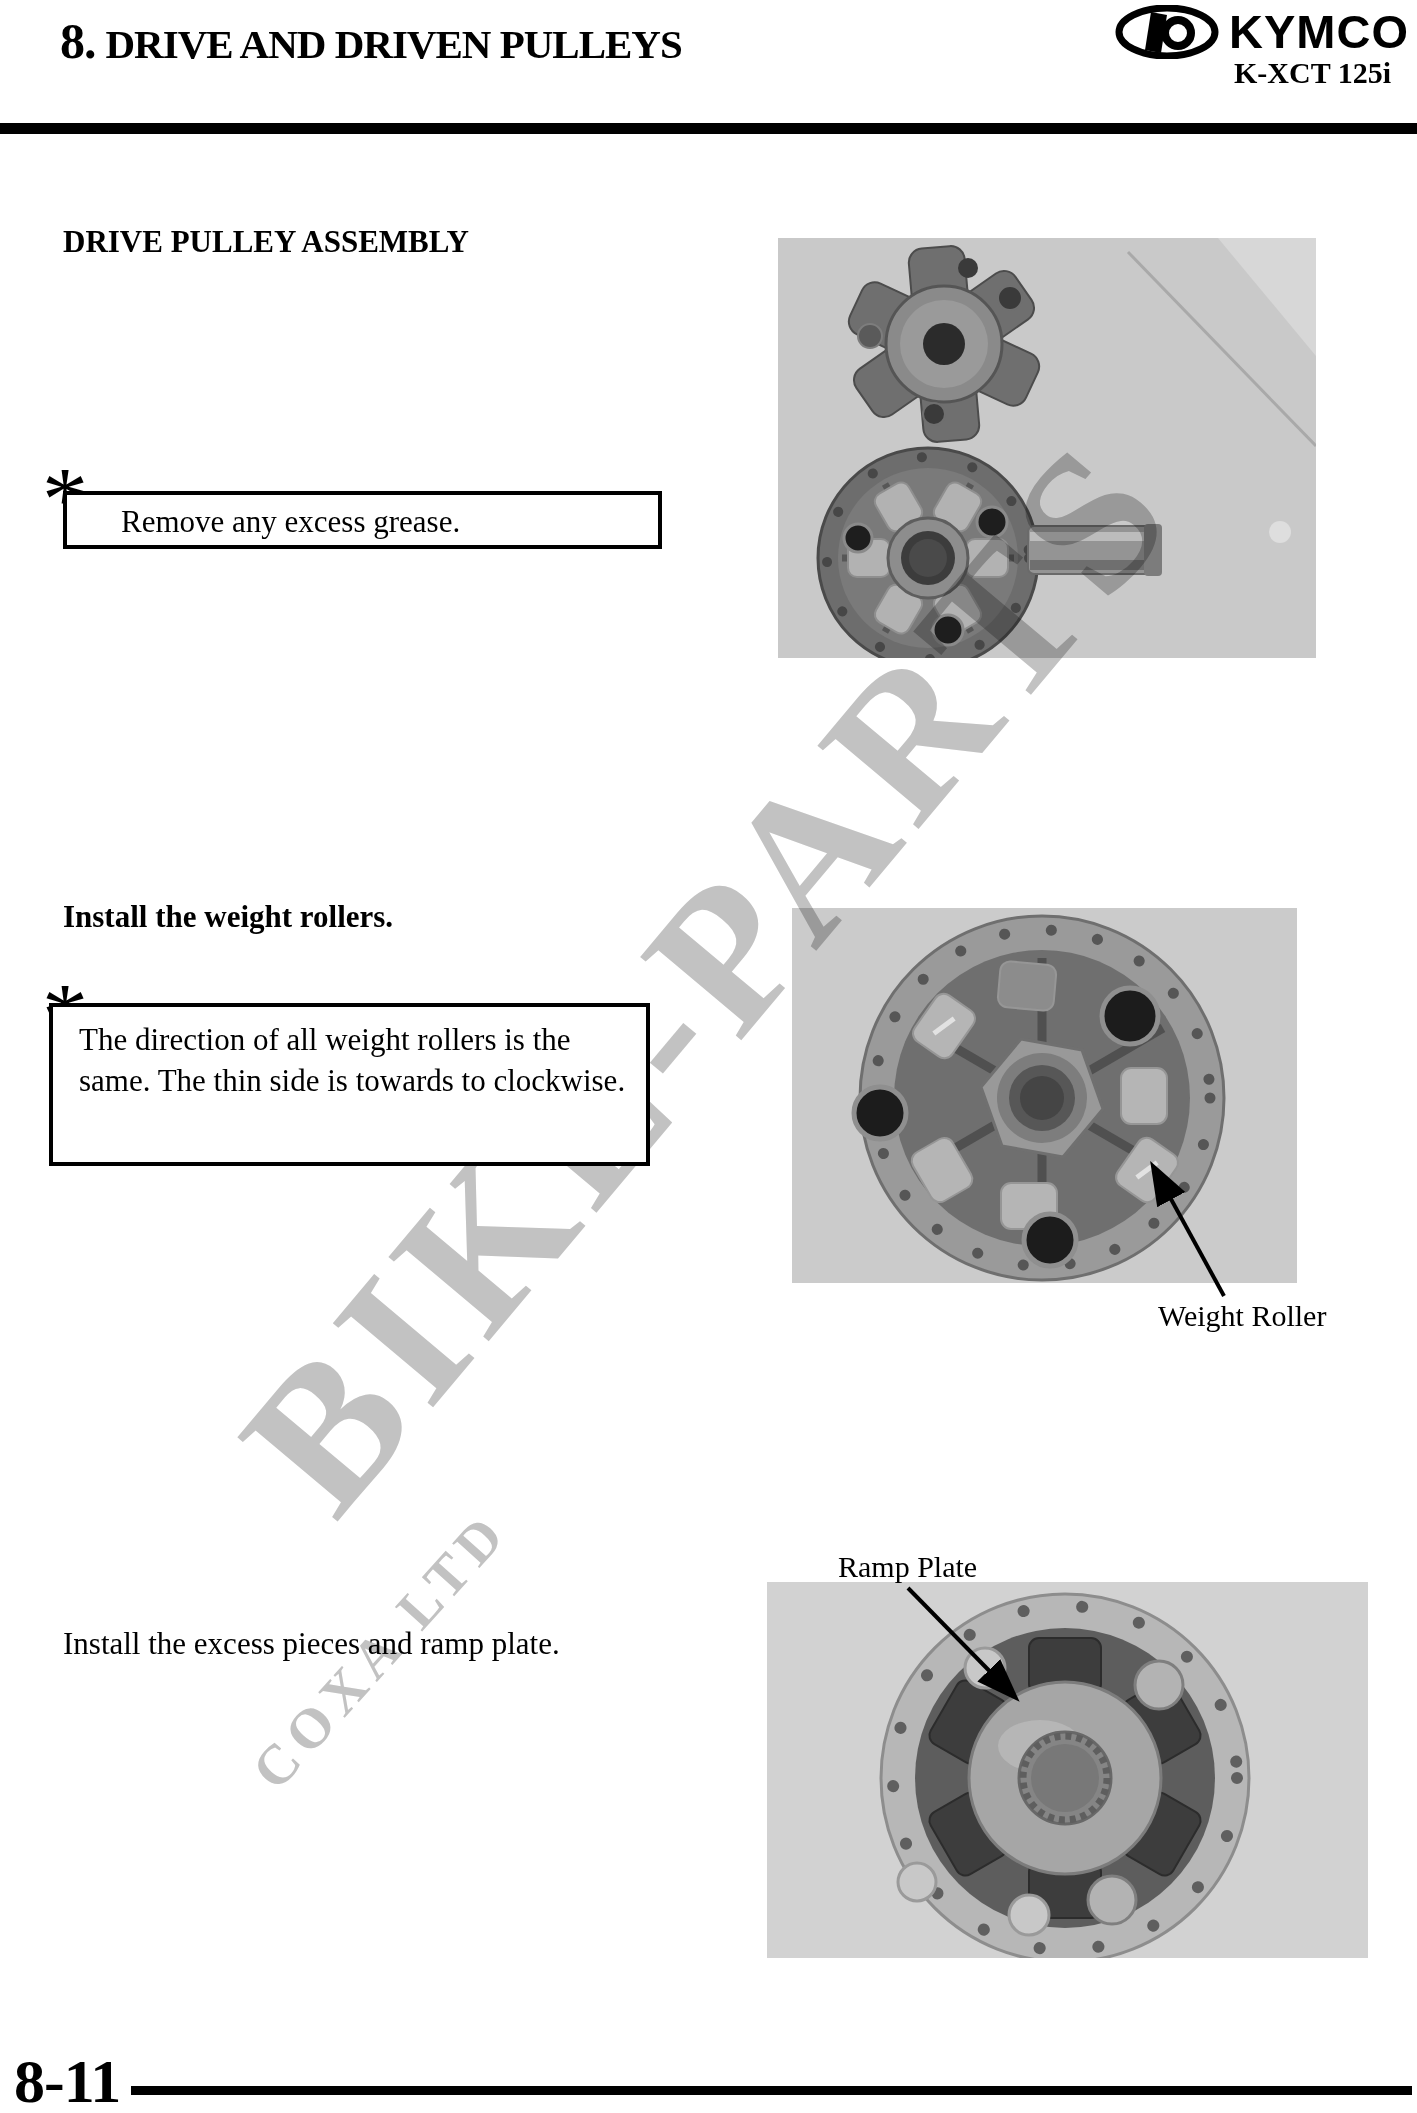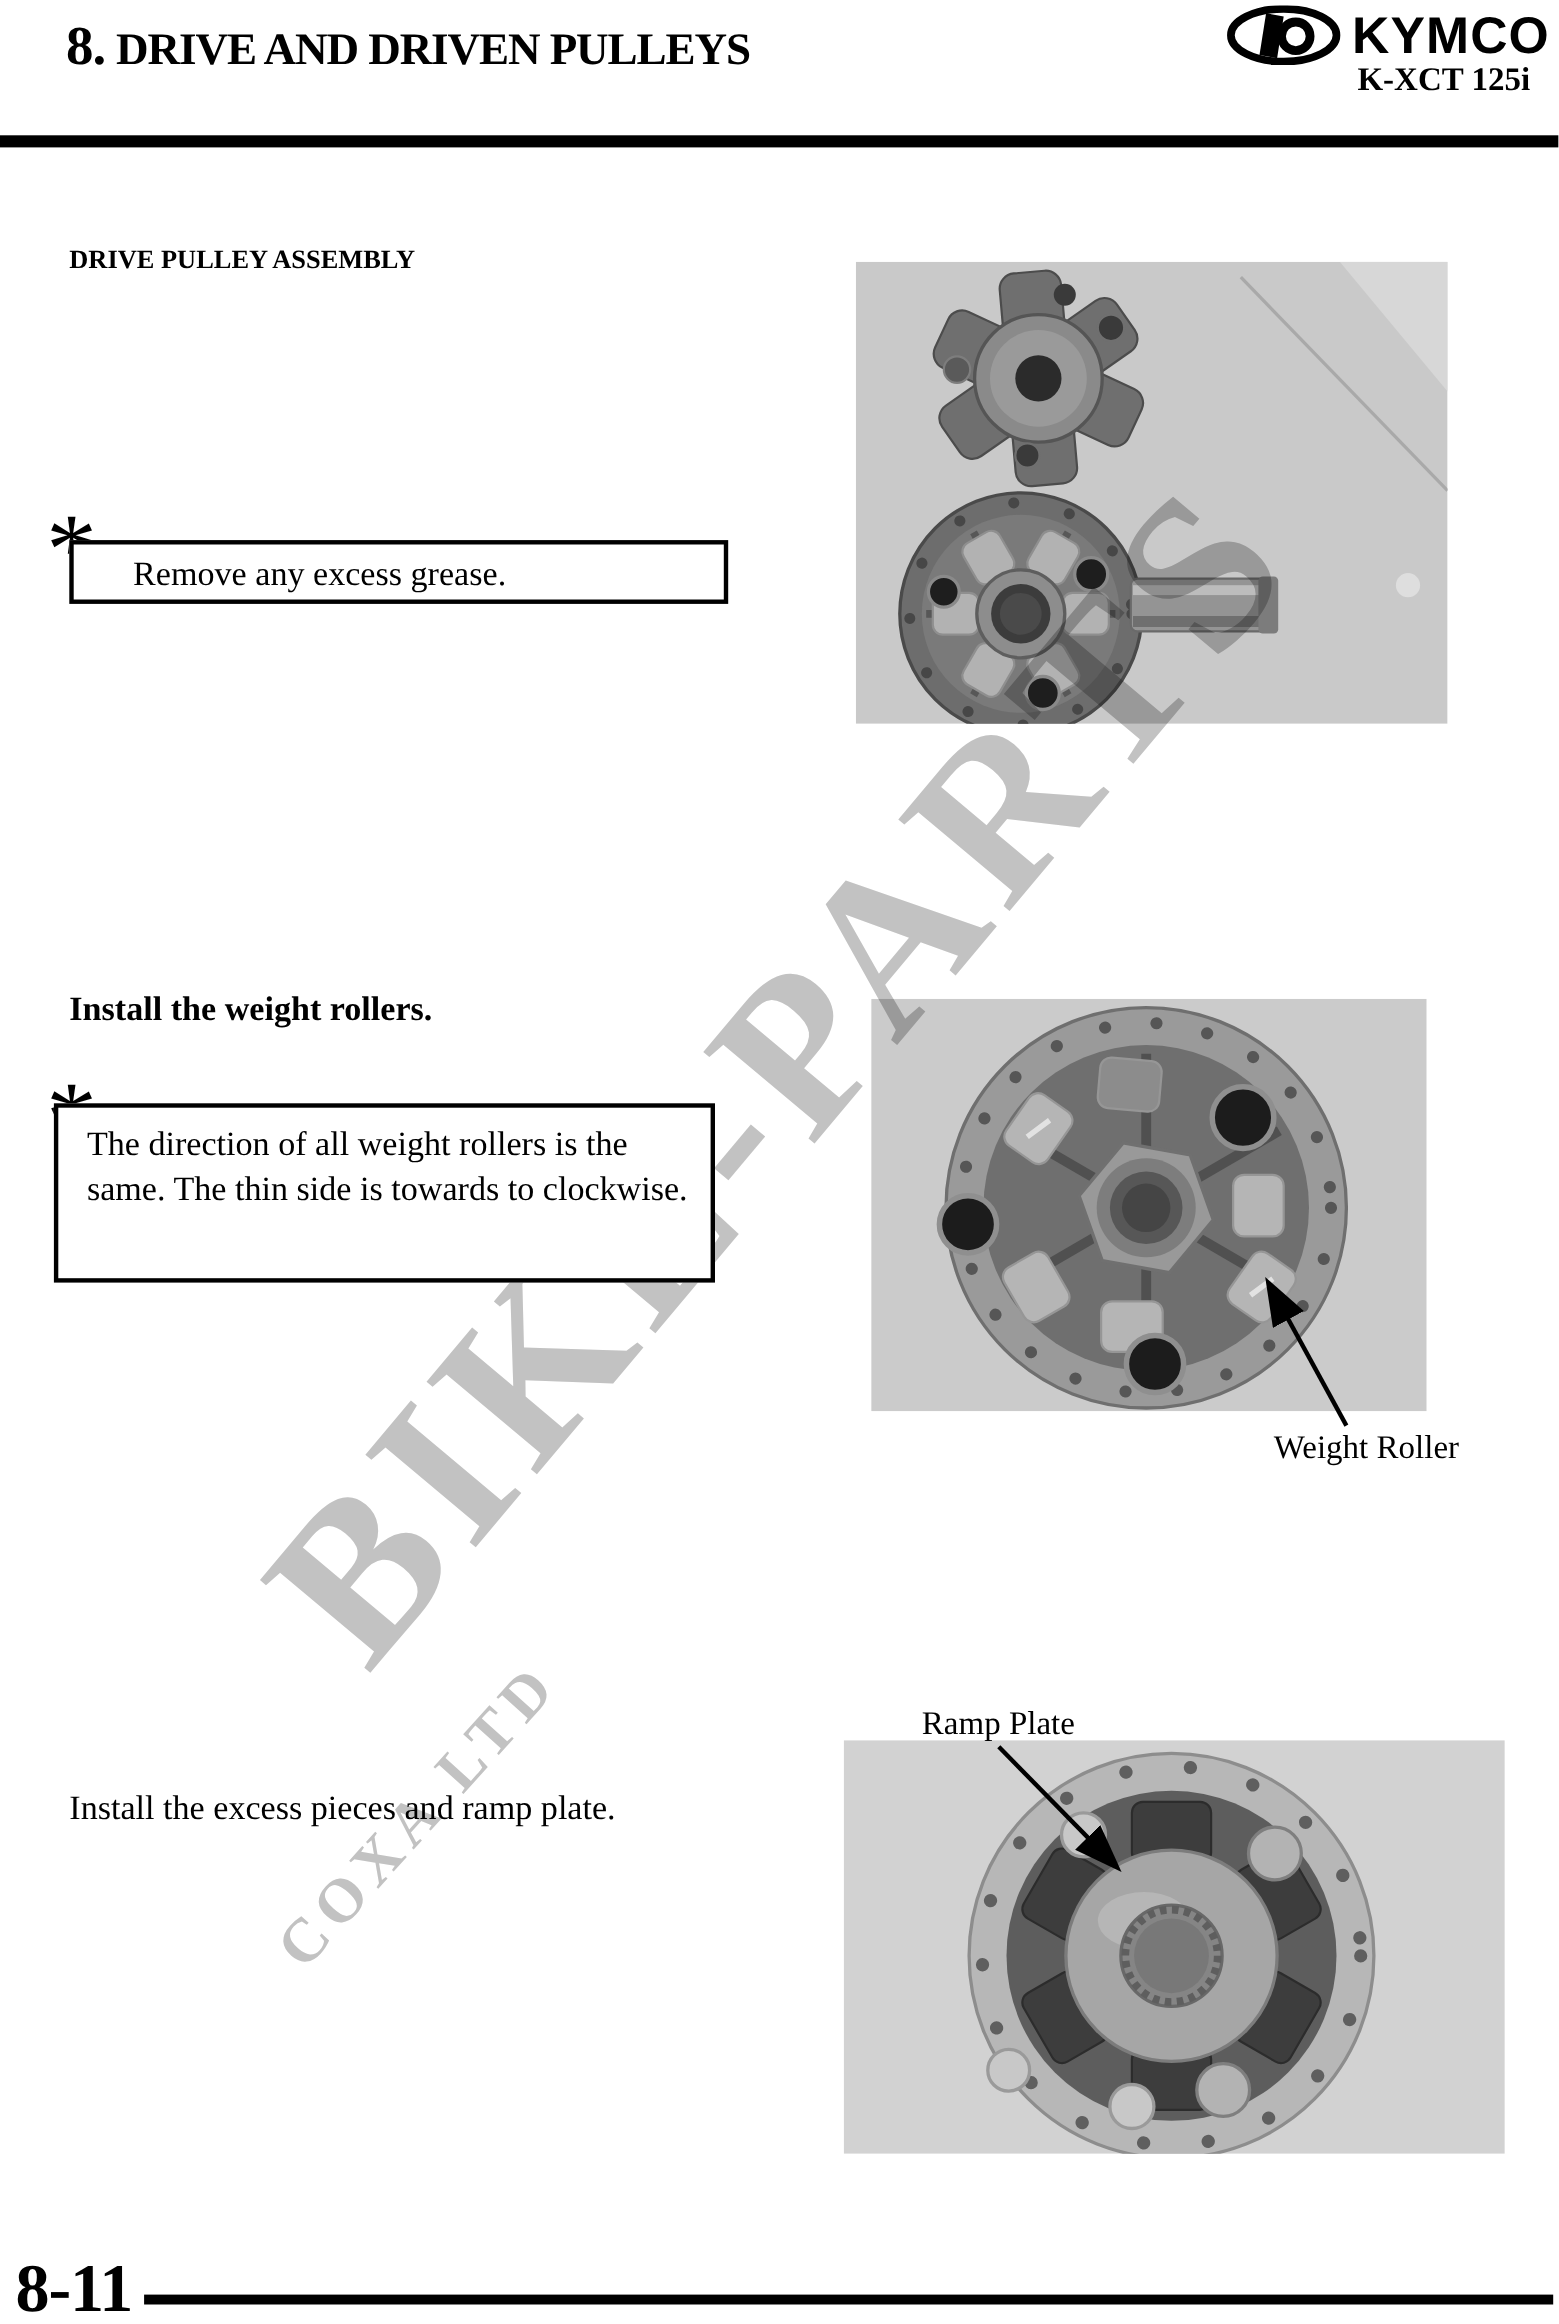--- a/index.html
+++ b/index.html
@@ -12,21 +12,21 @@
   
   #hdr{left:20px;top:12px;z-index:3;white-space:nowrap;margin-left:40px;}
   #hdr .chap{font-size:50px;font-weight:bold;letter-spacing:-1px;}
   #hdr .ttl{font-size:41px;font-weight:bold;letter-spacing:-1px;margin-left:10px;}
   #brand{right:8px;top:4px;z-index:3;display:flex;align-items:center;gap:10px;}
   #brand .bname{font-size:47px;font-weight:bold;letter-spacing:1px;}
   #model{right:26px;top:56px;z-index:3;font-size:30px;font-weight:bold;}
   #topbar{left:0;top:123px;width:1417px;height:11px;background:#000;z-index:3;}
 
   
-  #sec-title{left:63px;top:224px;font-size:24px;font-weight:bold;z-index:3;}
+  #sec-title{left:63px;top:224px;font-size:31px;font-weight:bold;z-index:3;}
   #para1{left:63px;top:312px;width:648px;font-size:31px;line-height:44px;z-index:3;}
   .note-ast{font-size:92px;line-height:0.82;z-index:3;font-family:"Liberation Serif",serif;}
   #ast1{left:42px;top:462px;}
   #ast2{left:42px;top:978px;}
   .note-box{border:4px solid #000;background:#fff;z-index:3;box-sizing:border-box;}
   #box1{left:63px;top:491px;width:599px;height:58px;padding-left:28px;}
   #box1 .ntext{margin:9px 0 0 26px;font-size:31px;}
   #h2-rollers{left:63px;top:899px;font-size:31px;font-weight:bold;z-index:3;}
   #box2{left:49px;top:1003px;width:601px;height:163px;}
   #box2 .ntext{margin:12px 0 0 26px;width:560px;font-size:31px;line-height:41px;}

